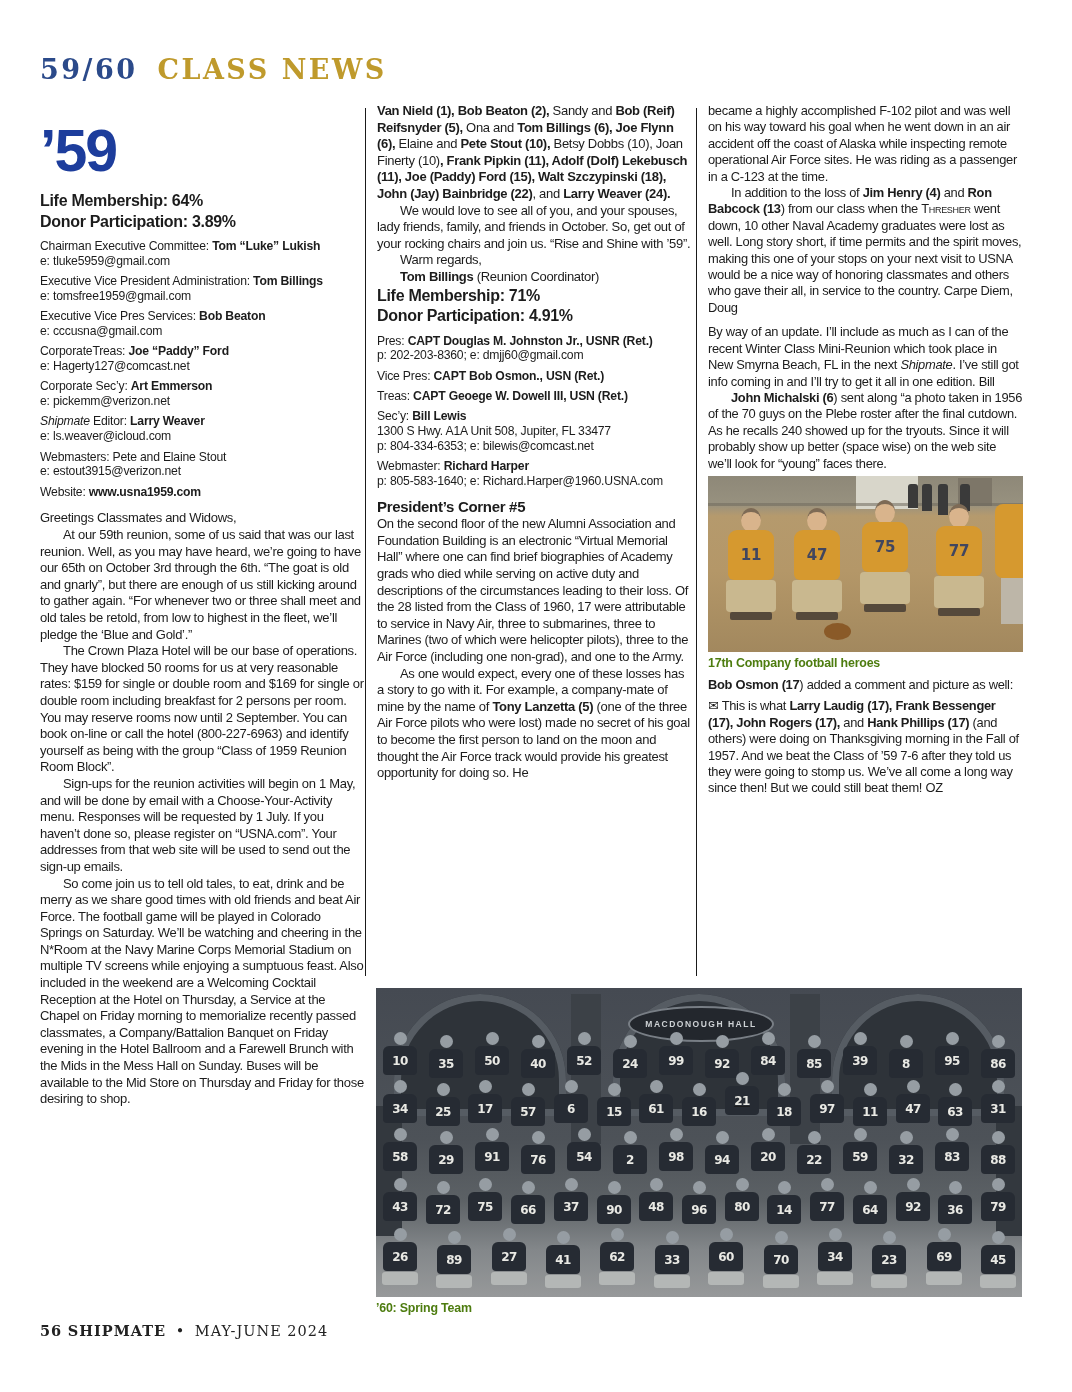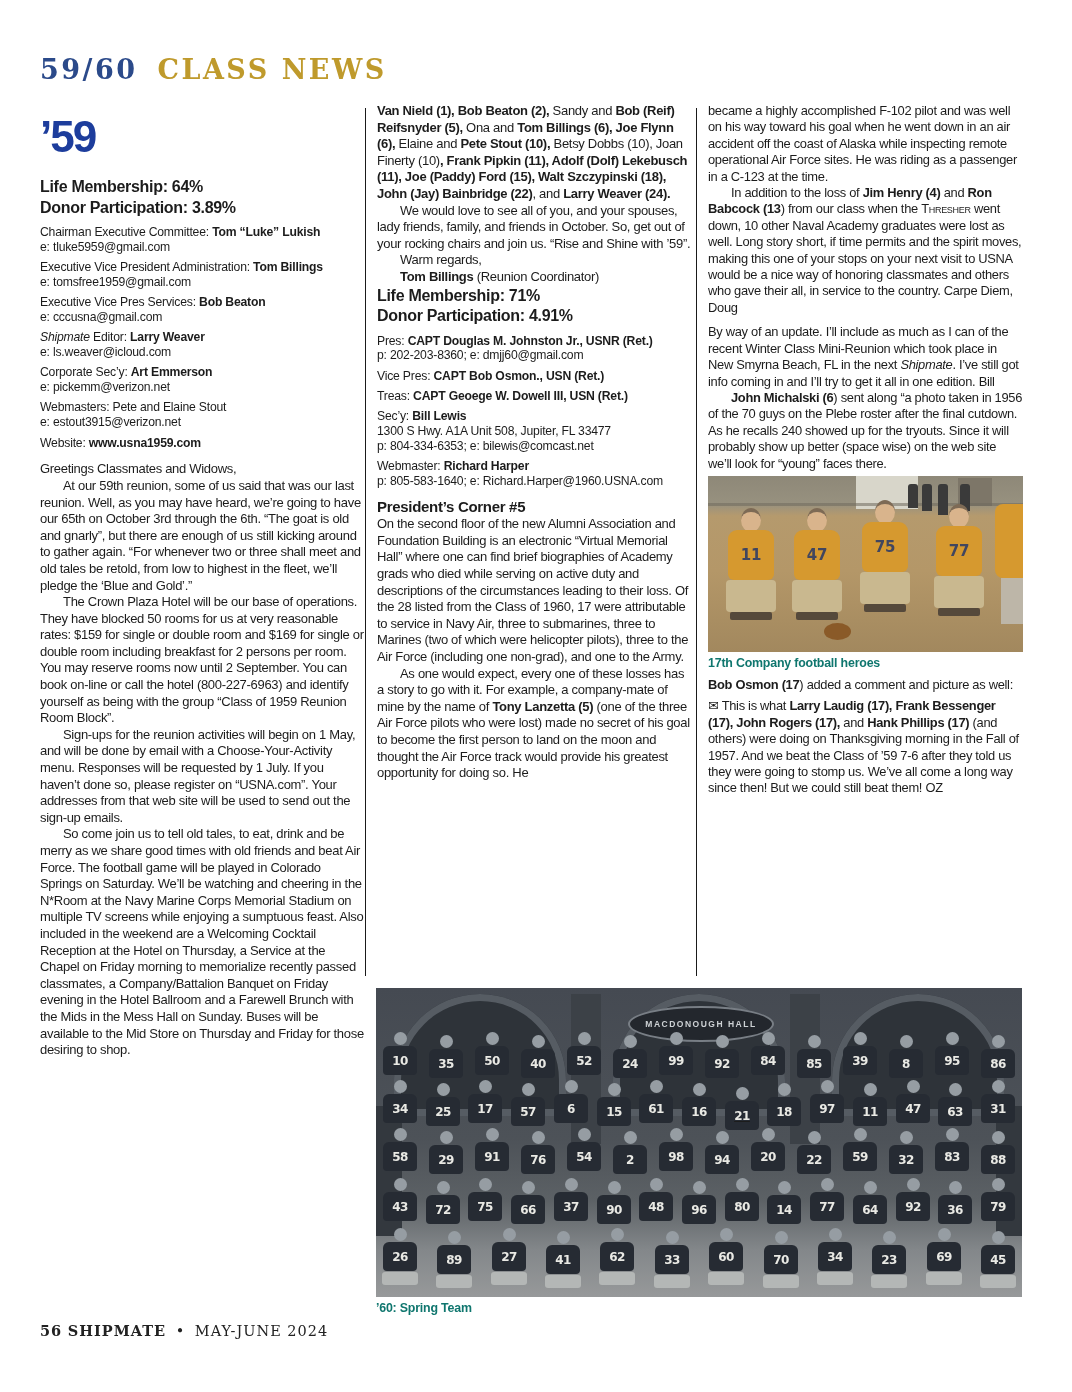--- a/index.html
+++ b/index.html
@@ -15,34 +15,34 @@
   .hdr-gold{color:#bf9a2c;}
 
   
   .col{position:absolute;top:103px;font-size:13px;line-height:16.6px;letter-spacing:-0.3px;overflow:hidden;}
   .col-left{left:40px;width:325px;height:1215px;}
   .col-mid{left:377px;width:317px;height:880px;}
   .col-right{left:708px;width:315px;height:880px;font-size:12.9px;line-height:16.4px;}
   .vrule{position:absolute;top:108px;width:1px;height:868px;background:#1a1a1a;}
   .vr1{left:365px}.vr2{left:696px}
 
-  .bigyear{font-size:44px;line-height:60px;font-weight:bold;color:#1d3d9c;letter-spacing:-2px;margin:4px 0 10px;}
+  .bigyear{font-size:59px;line-height:60px;font-weight:bold;color:#1d3d9c;letter-spacing:-2px;margin:18px 0 10px;}
   .subhead{font-weight:bold;font-size:16px;line-height:20.5px;letter-spacing:-0.3px;}
   .officers{margin-top:7px;}
   .officer{font-size:12.2px;line-height:14.8px;margin:0 0 5.5px;letter-spacing:-0.2px;}
   .officer .contact{white-space:pre-line;}
   p{margin:0;}
   .ind{text-indent:23px;}
   .greeting{margin-top:11px;}
   .gap{margin-top:8px;}
   .gap-sm{margin-top:5px;}
   .pc-head{font-weight:bold;font-size:15px;margin-top:10px;margin-bottom:1px;}
 
   
-  .cap{font-weight:bold;font-size:12.4px;line-height:15px;margin:4px 0 6px;letter-spacing:-0.2px;color:#0f766e;}
+  .cap{font-weight:bold;font-size:12.4px;line-height:15px;margin:4px 0 6px;letter-spacing:-0.2px;color:#4d7c0f;}
 
   
   .photo-color{position:relative;width:315px;height:176px;margin-top:4px;overflow:hidden;
     background:linear-gradient(180deg,#8e8878 0px,#97917f 28px,#b59a6d 40px,#b49768 95px,#a2885e 176px);}
   .pc-bldg{position:absolute;left:148px;top:0;width:62px;height:33px;background:#d8d6ca;}
   .pc-bldg2{position:absolute;left:250px;top:2px;width:34px;height:28px;background:#7d7668;}
   .pc-fence{position:absolute;left:0;top:27px;width:315px;height:3px;background:#6f6a5c;opacity:.55;}
   .spect{position:absolute;top:8px;width:10px;height:27px;background:#3a3a3a;border-radius:3px 3px 0 0;}
   .sp1{left:214px}.sp2{left:230px;height:31px}.sp3{left:252px}.sp4{left:200px;height:24px}
   .edgeplayer{position:absolute;right:-8px;top:28px;width:36px;height:74px;background:#d6992f;border-radius:8px;}
@@ -116,29 +116,33 @@
         <div class="officer">
           <div class="o-line"><span>Executive Vice President Administration: </span><span class="b">Tom Billings</span></div>
           <div class="contact">e: tomsfree1959@gmail.com</div>
         </div>
 
         <div class="officer">
           <div class="o-line"><span>Executive Vice Pres Services: </span><span class="b">Bob Beaton</span></div>
           <div class="contact">e: cccusna@gmail.com</div>
         </div>
 
+        <div class="officer">
+          <div class="o-line"><span>CorporateTreas: </span><span class="b">Joe “Paddy” Ford</span></div>
+          <div class="contact">e: Hagerty127@comcast.net</div>
+        </div>
+
+        <div class="officer">
+          <div class="o-line"><span>Corporate Sec’y: </span><span class="b">Art Emmerson</span></div>
+          <div class="contact">e: pickemm@verizon.net</div>
+        </div>
 
         <div class="officer">
           <div class="o-line"><span class="i">Shipmate</span><span> Editor: </span><span class="b">Larry Weaver</span></div>
           <div class="contact">e: ls.weaver@icloud.com</div>
-        </div>
-
-        <div class="officer">
-          <div class="o-line"><span>Corporate Sec’y: </span><span class="b">Art Emmerson</span></div>
-          <div class="contact">e: pickemm@verizon.net</div>
         </div>
 
         <div class="officer">
           <div class="o-line"><span>Webmasters: Pete and Elaine Stout</span></div>
           <div class="contact">e: estout3915@verizon.net</div>
         </div>
 
         <div class="officer">
           <div class="o-line"><span>Website: </span><span class="b">www.usna1959.com</span></div>
 
@@ -344,21 +348,21 @@
             <div class="bwjersey">15</div>
           </div>
           <div class="bwp" style="left: 262px; top: 92px;">
             <div class="bwhead"></div>
             <div class="bwjersey">61</div>
           </div>
           <div class="bwp" style="left: 305px; top: 95px;">
             <div class="bwhead"></div>
             <div class="bwjersey">16</div>
           </div>
-          <div class="bwp" style="left: 348px; top: 99px; text-decoration: underline;">
+          <div class="bwp" style="left: 348px; top: 84px; text-decoration: underline;">
             <div class="bwhead"></div>
             <div class="bwjersey">21</div>
           </div>
           <div class="bwp" style="left: 390px; top: 95px;">
             <div class="bwhead"></div>
             <div class="bwjersey">18</div>
           </div>
           <div class="bwp" style="left: 433px; top: 92px; text-align: right;">
             <div class="bwhead"></div>
             <div class="bwjersey">97</div>

